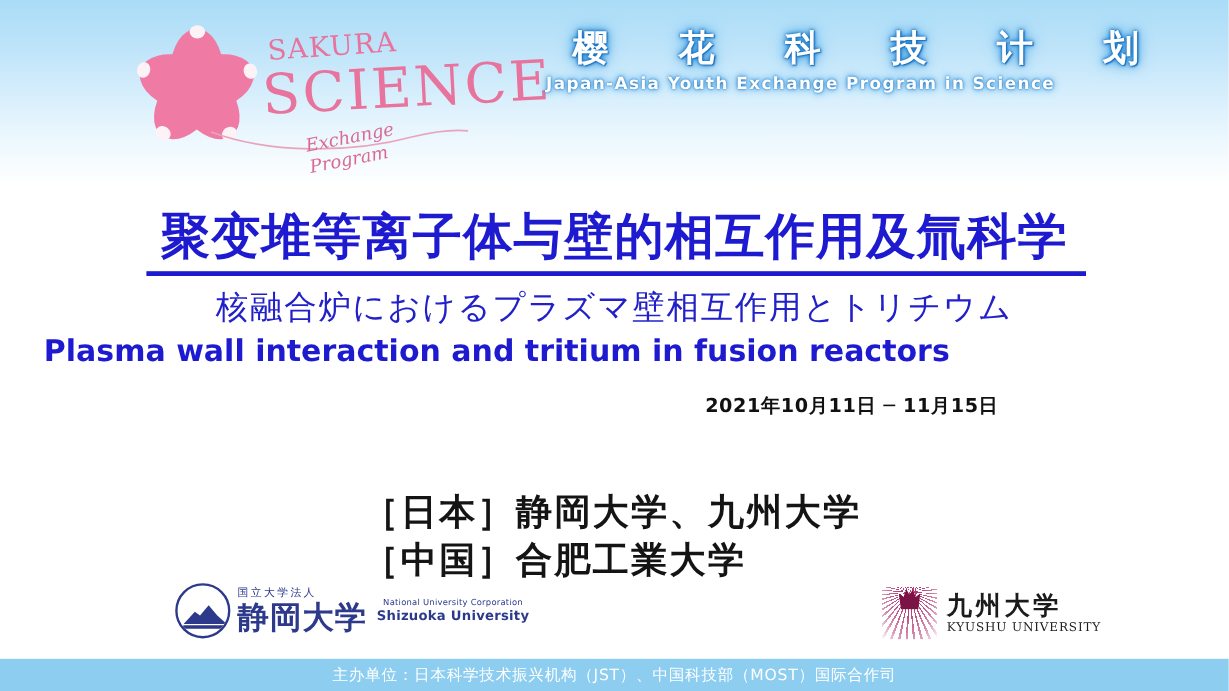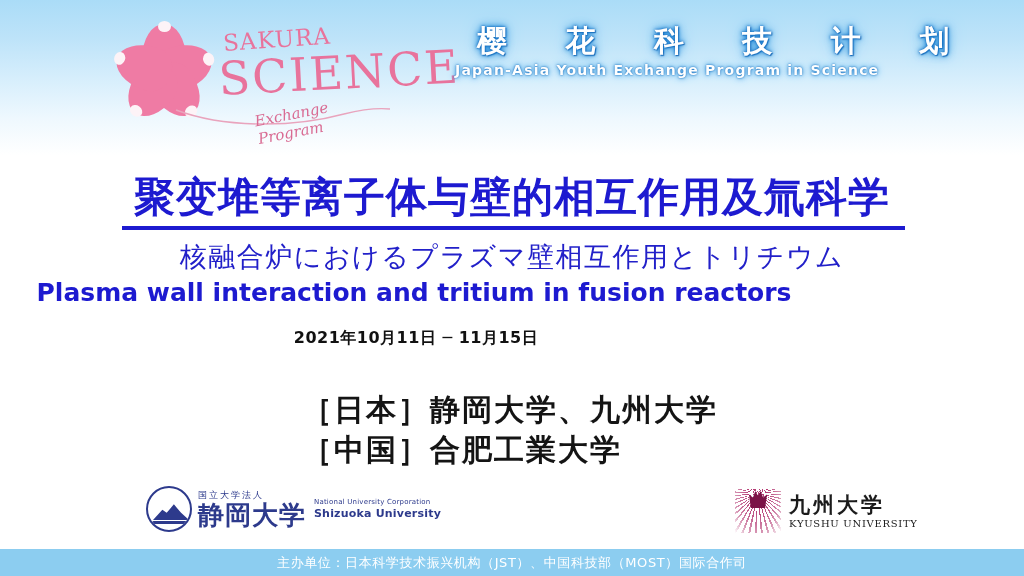--- a/index.html
+++ b/index.html
@@ -99,27 +99,27 @@
     text-align:center; font-size:27px; color:#2220c9;
     letter-spacing:1.5px; line-height:34px;
   }
   #subtitle-en{
     position:absolute; left:0; top:278px; width:828px;
     text-align:center; font-size:25px; font-weight:bold; color:#1d1ad0;
     line-height:30px;
   }
   #event-date{
     position:absolute; left:0; top:328px; width:832px;
-    text-align:center; font-size:16px; font-weight:bold; color:#111111;
+    text-align:right; font-size:16px; font-weight:bold; color:#111111;
     letter-spacing:0.5px;
   }
 
   
   #participants{
-    position:absolute; left:0; top:390px; width:1024px;
+    position:absolute; left:0; top:408px; width:1024px;
     text-align:center;
   }
   .participant-line{
     display:block;
     font-size:30px; font-weight:bold; color:#141414;
     letter-spacing:2px; line-height:40px;
     width:420px; margin:0 auto; text-align:left;
   }
 
   
@@ -138,21 +138,21 @@
     background:#2d3a8c;
     clip-path:polygon(0% 100%, 26% 40%, 38% 58%, 58% 8%, 78% 58%, 100% 100%);
   }
   #shizuoka-mark .wv{
     position:absolute; left:4px; bottom:6px; width:38px; height:3px;
     background:#2d3a8c; border-radius:2px;
   }
   #shizuoka-text{ margin-left:6px; }
   #shizuoka-small{ font-size:9px; color:#2d3a8c; letter-spacing:2px; line-height:11px; }
   #shizuoka-main{ font-size:26px; font-weight:bold; color:#2d3a8c; line-height:28px; letter-spacing:1px;text-align:center; }
-  #shizuoka-en{ margin-left:8px; }
+  #shizuoka-en{ margin-left:8px;text-align:center; }
   #shizuoka-en-1{ font-size:7px; color:#2d3a8c; line-height:9px; letter-spacing:0.2px; }
   #shizuoka-en-2{ font-size:11px; color:#2d3a8c; line-height:13px; font-weight:bold; letter-spacing:0.2px; }
 
   
   #logo-hefei{ left:448px; top:3px; }
   #hefei-mark{
     width:44px; height:44px; border-radius:50%;
     border:1.5px solid #9c2a2a; position:relative; overflow:hidden;
     background:#ffffff; flex:0 0 auto;
   }

